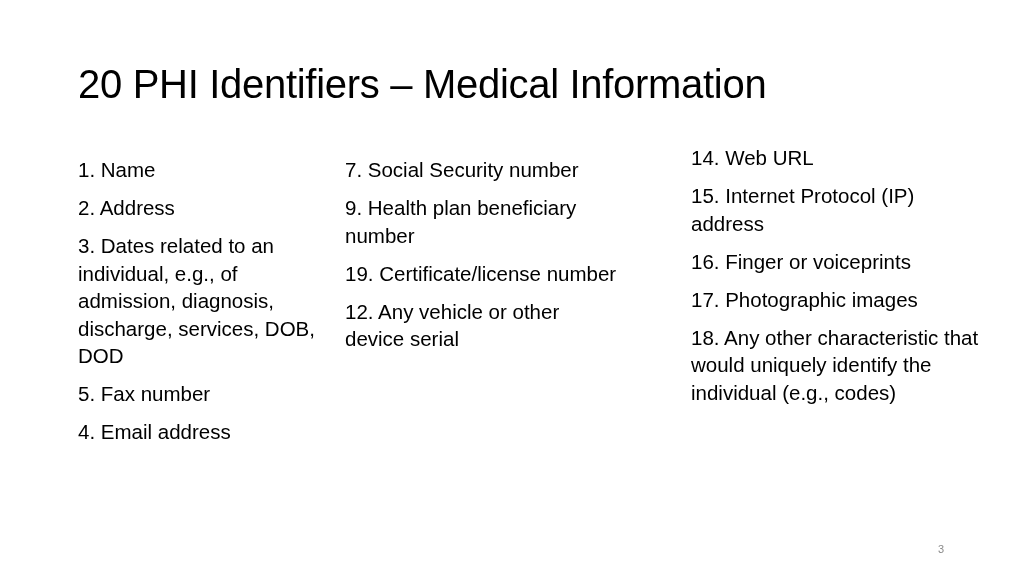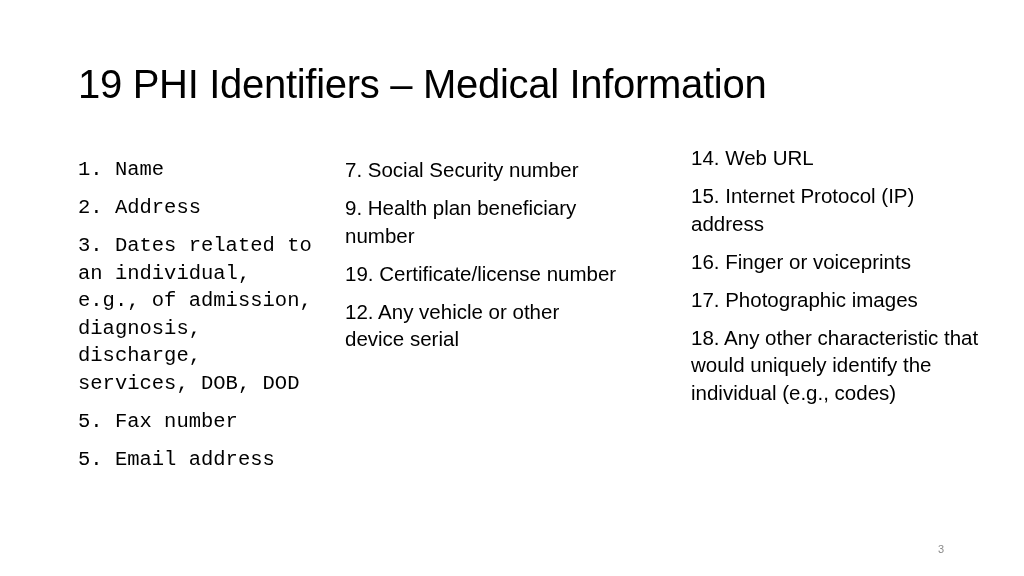--- a/index.html
+++ b/index.html
@@ -31,42 +31,42 @@
       margin: 0;
       padding: 0;
       list-style: none;
       font-size: 20.5px;
       line-height: 27.5px;
     }
     .col li {
       margin: 0 0 10.5px 0;
       padding: 0;
     }
-    .col-1 { left: 78px;  top: 156px; width: 240px; font-family: Liberation Mono, monospace; }
+    .col-1 { left: 78px;  top: 156px; width: 240px; }
     .col-2 { left: 345px; top: 156px; width: 275px; }
     .col-3 { left: 691px; top: 144px; width: 300px; }
     .page-number {
       position: absolute;
       left: 938px;
       top: 543px;
       font-size: 11px;
       color: #8a8a8a;
     }
   </style>
 </head>
 <body>
 
-<h1 class="slide-title">19 PHI Identifiers – Medical Information</h1>
+<h1 class="slide-title">20 PHI Identifiers – Medical Information</h1>
 
 <ul class="col col-1">
   <li>1. Name</li>
   <li>2. Address</li>
   <li>3. Dates related to an individual, e.g., of admission, diagnosis, discharge, services, DOB, DOD</li>
   <li>5. Fax number</li>
-  <li>5. Email address</li>
+  <li>4. Email address</li>
 </ul>
 
 <ul class="col col-2">
   <li>7. Social Security number</li>
   <li>9. Health plan beneficiary number</li>
   <li>19. Certificate/license number</li>
   <li>12. Any vehicle or other device serial</li>
 </ul>
 
 <ul class="col col-3">

